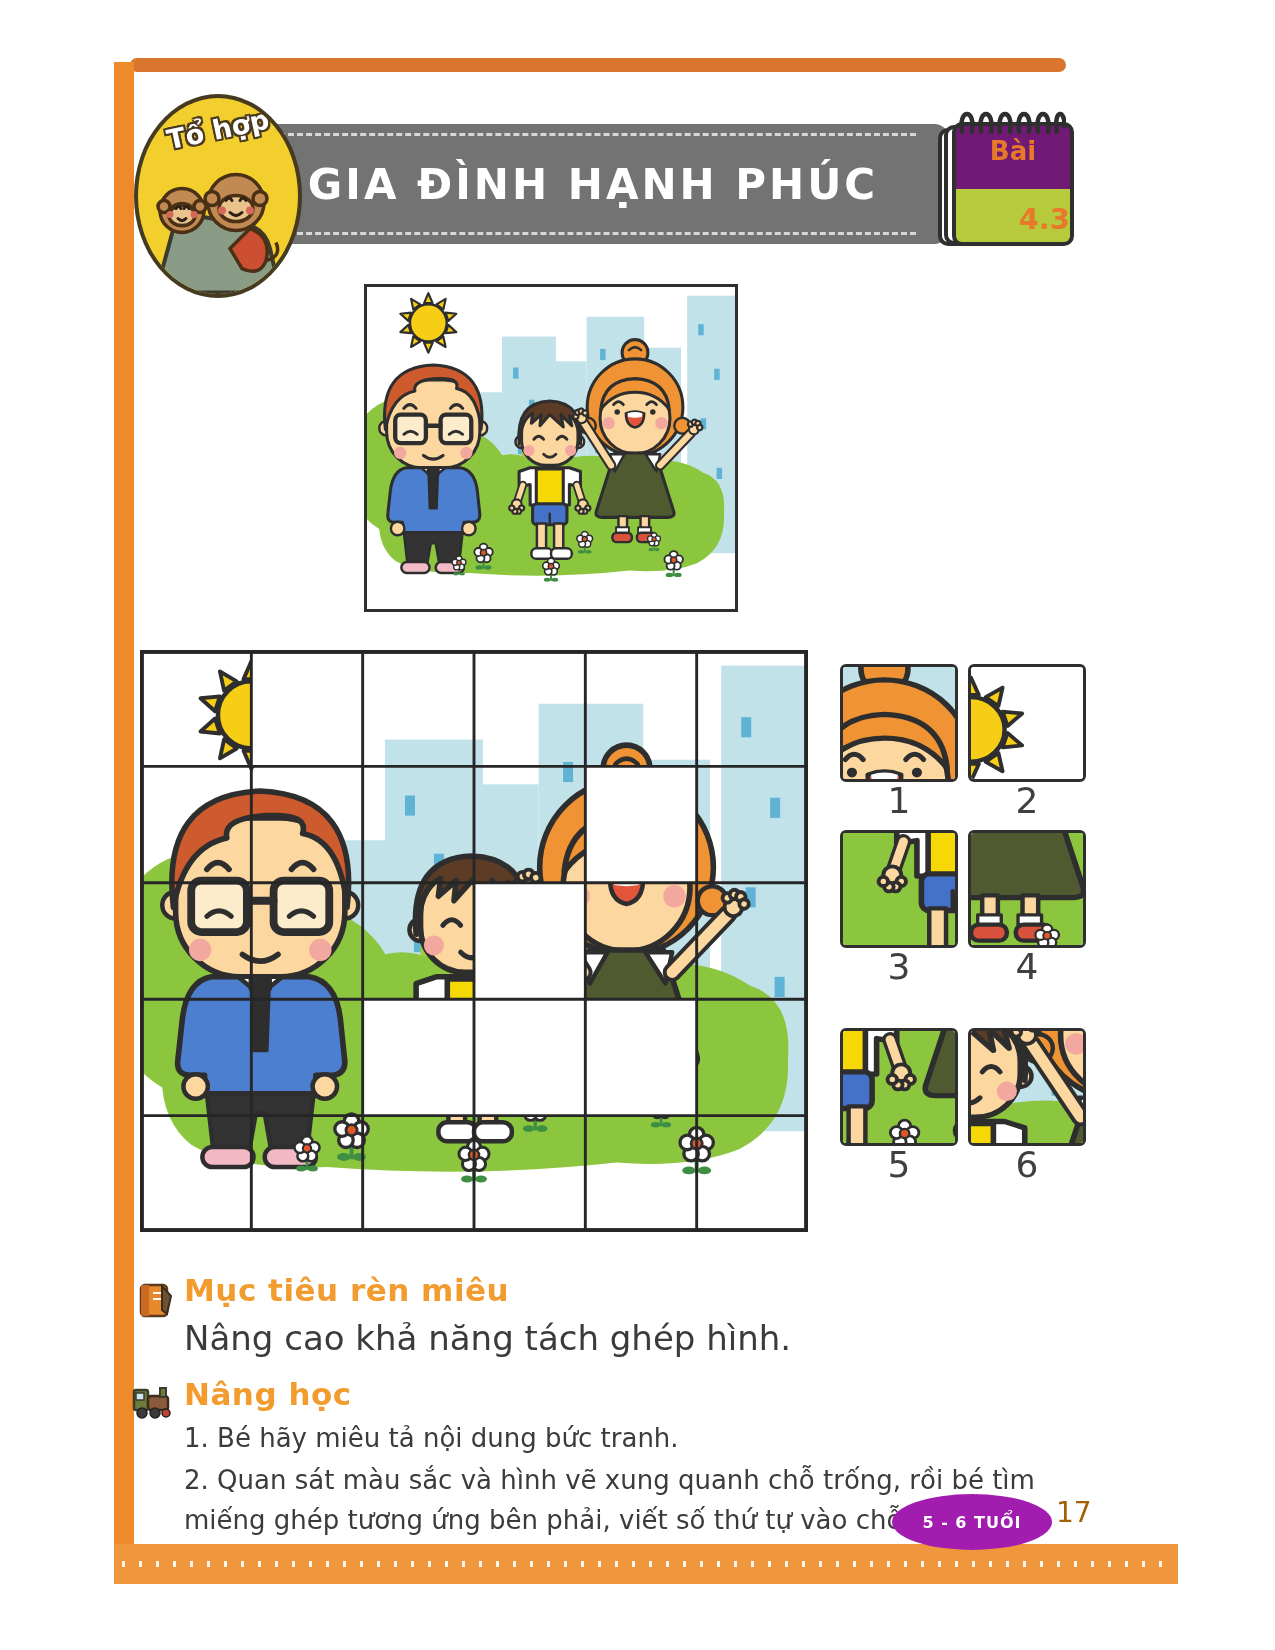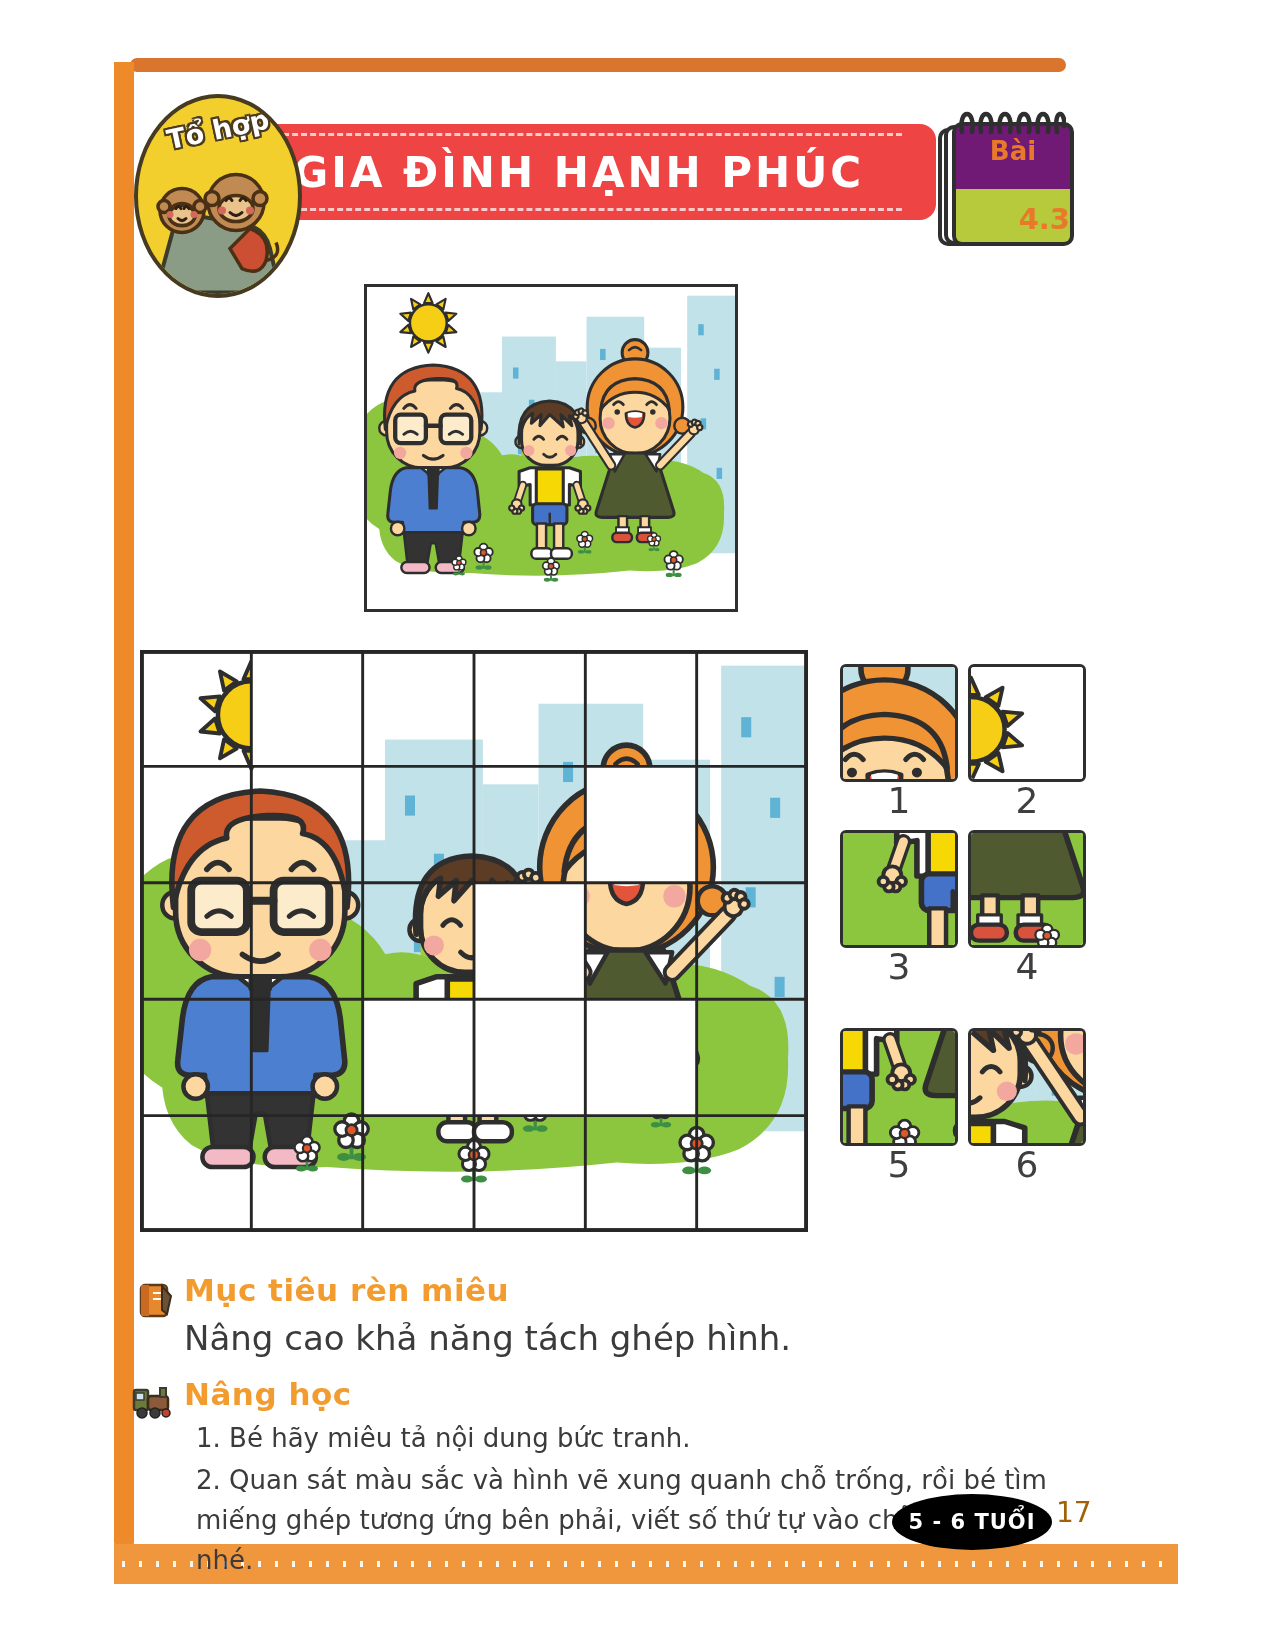--- a/index.html
+++ b/index.html
@@ -15,21 +15,21 @@
 
   
   .badge-circle{left:134px;top:94px;width:160px;height:196px;border-radius:50%;
     background:#f2cf2c;border:4px solid #463a20;z-index:3;overflow:hidden;}
   .badge-label{position:absolute;top:16px;left:0;right:0;text-align:center;
     transform:rotate(-12deg);font-size:27px;font-weight:bold;color:#ffffff;
     text-shadow:-2px -2px 0 #4a3a22,2px -2px 0 #4a3a22,-2px 2px 0 #4a3a22,2px 2px 0 #4a3a22,0 2px 0 #4a3a22,0 -2px 0 #4a3a22,2px 0 0 #4a3a22,-2px 0 0 #4a3a22;}
   .badge-art{position:absolute;left:0;bottom:-6px;width:100%;height:72%;}
 
   
-  .banner{left:222px;top:124px;width:714px;height:96px;background:#ef4444;
+  .banner{left:236px;top:124px;width:714px;height:120px;background:#737373;
     border-radius:16px;z-index:1;}
   .banner .dash-t{position:absolute;left:34px;right:34px;top:9px;border-top:3px dashed rgba(255,255,255,.72);}
   .banner .dash-b{position:absolute;left:34px;right:34px;bottom:9px;border-top:3px dashed rgba(255,255,255,.72);}
   .banner-title{position:absolute;inset:0;display:flex;align-items:center;justify-content:center;
     font-size:42px;font-weight:bold;color:#ffffff;letter-spacing:3px;}
 
   
   .calendar{left:936px;top:112px;width:138px;height:136px;z-index:2;}
   .cal-back{position:absolute;background:#ffffff;border:4px solid #2f2f2f;border-radius:10px;}
   .cal-b1{left:2px;top:16px;width:110px;height:110px;}
@@ -52,25 +52,25 @@
   
   .piece{width:112px;height:112px;border:3px solid #2f2f2f;border-radius:6px;overflow:hidden;background:#ffffff;position:absolute;}
   .piece svg{display:block;width:100%;height:100%;}
   .piece-num{position:absolute;width:118px;text-align:center;font-size:36px;color:#3f3f3f;}
 
   
   .sec-icon{position:absolute;}
   .sec-head{position:absolute;font-size:31px;font-weight:bold;color:#f29b2e;letter-spacing:.5px;}
   .sec-body{position:absolute;font-size:34px;color:#3b3b3b;}
   .steps{position:absolute;left:184px;top:1418px;width:866px;font-size:26px;line-height:40px;color:#3b3b3b;}
-  .steps p{margin:0 0 2px 12px;}
-
-  
-  .age-badge{left:892px;top:1494px;width:160px;height:56px;border-radius:50%;background:#000000;
-    display:flex;align-items:center;justify-content:center;color:#ffffff;font-weight:bold;font-size:21px;letter-spacing:1px;}
+  .steps p{margin:0 0 2px 0;}
+
+  
+  .age-badge{left:892px;top:1494px;width:160px;height:56px;border-radius:50%;background:#a21caf;
+    display:flex;align-items:center;justify-content:center;color:#ffffff;font-weight:bold;font-size:16px;letter-spacing:1px;}
   .page-num{left:1056px;top:1496px;font-size:28px;color:#a16207;}
 </style>
 </head>
 <body>
 
 <svg aria-hidden="true" style="position:absolute;width:0;height:0">
   <defs>
     <g id="hand-s" stroke="#2e2e2e" stroke-width="3.5" fill="#fcd7a0">
       <circle cx="0" cy="3" r="8"></circle>
       <circle cx="-8" cy="-3" r="4.2"></circle>

